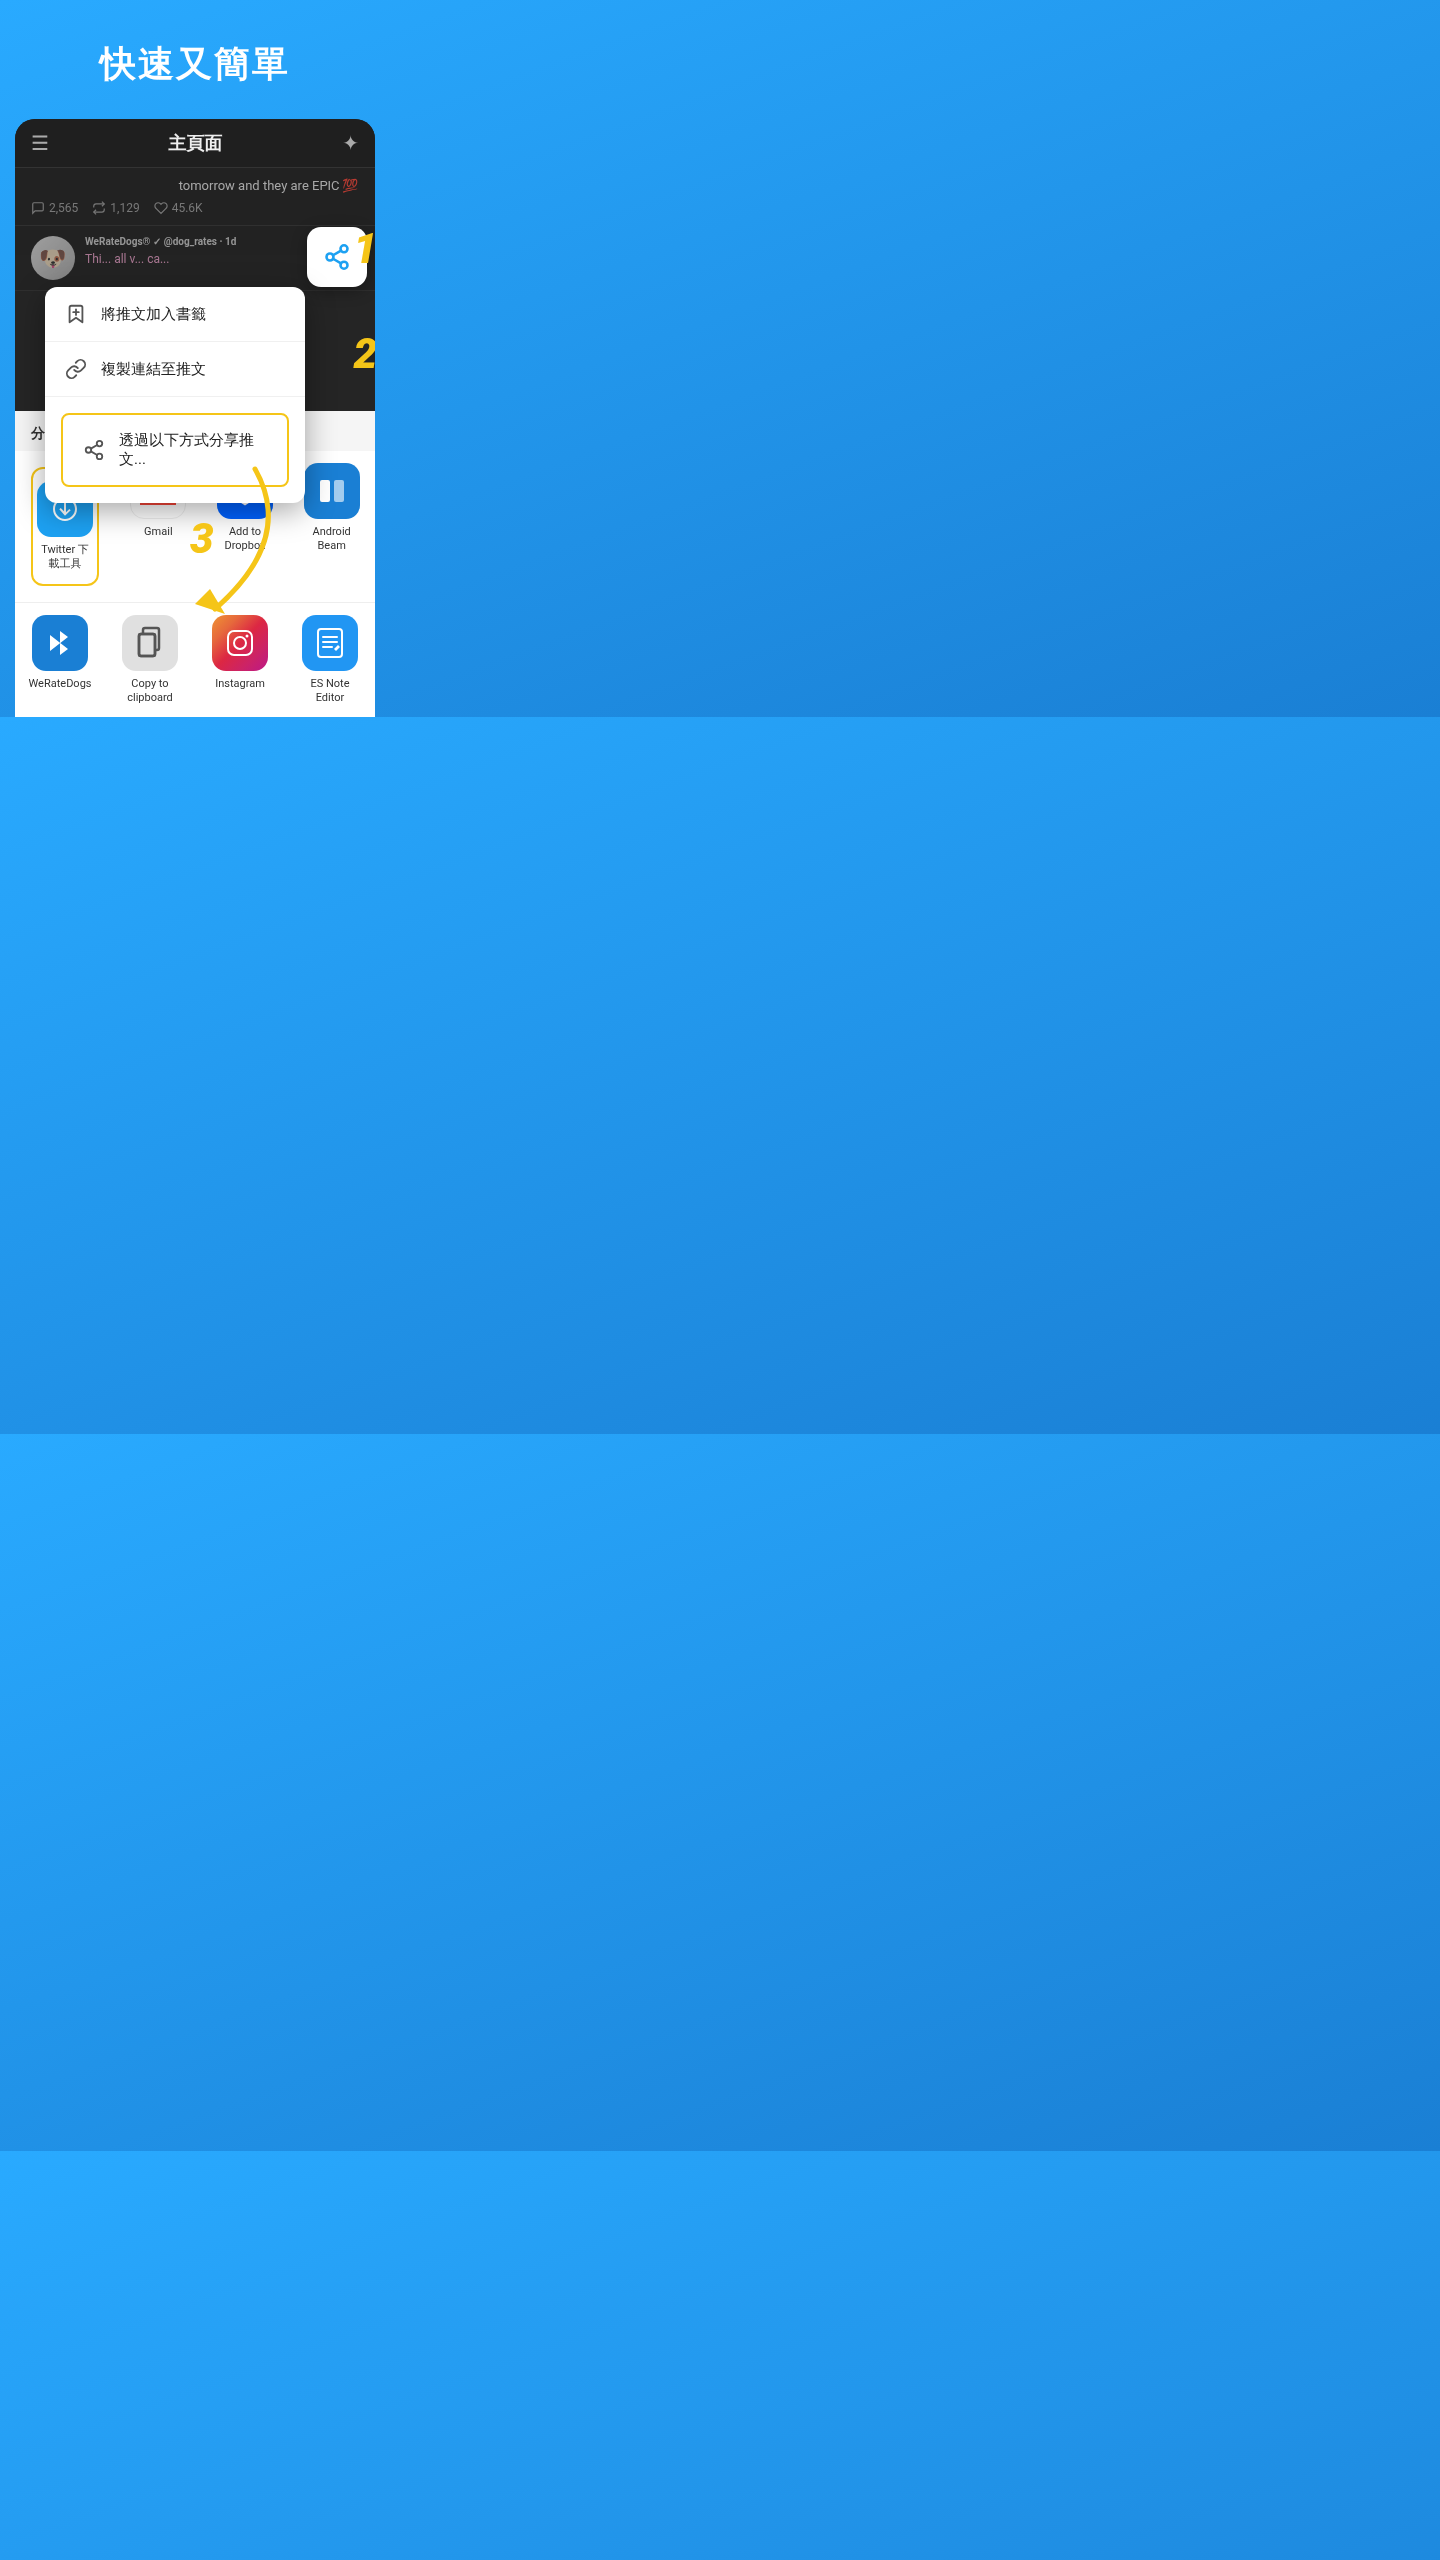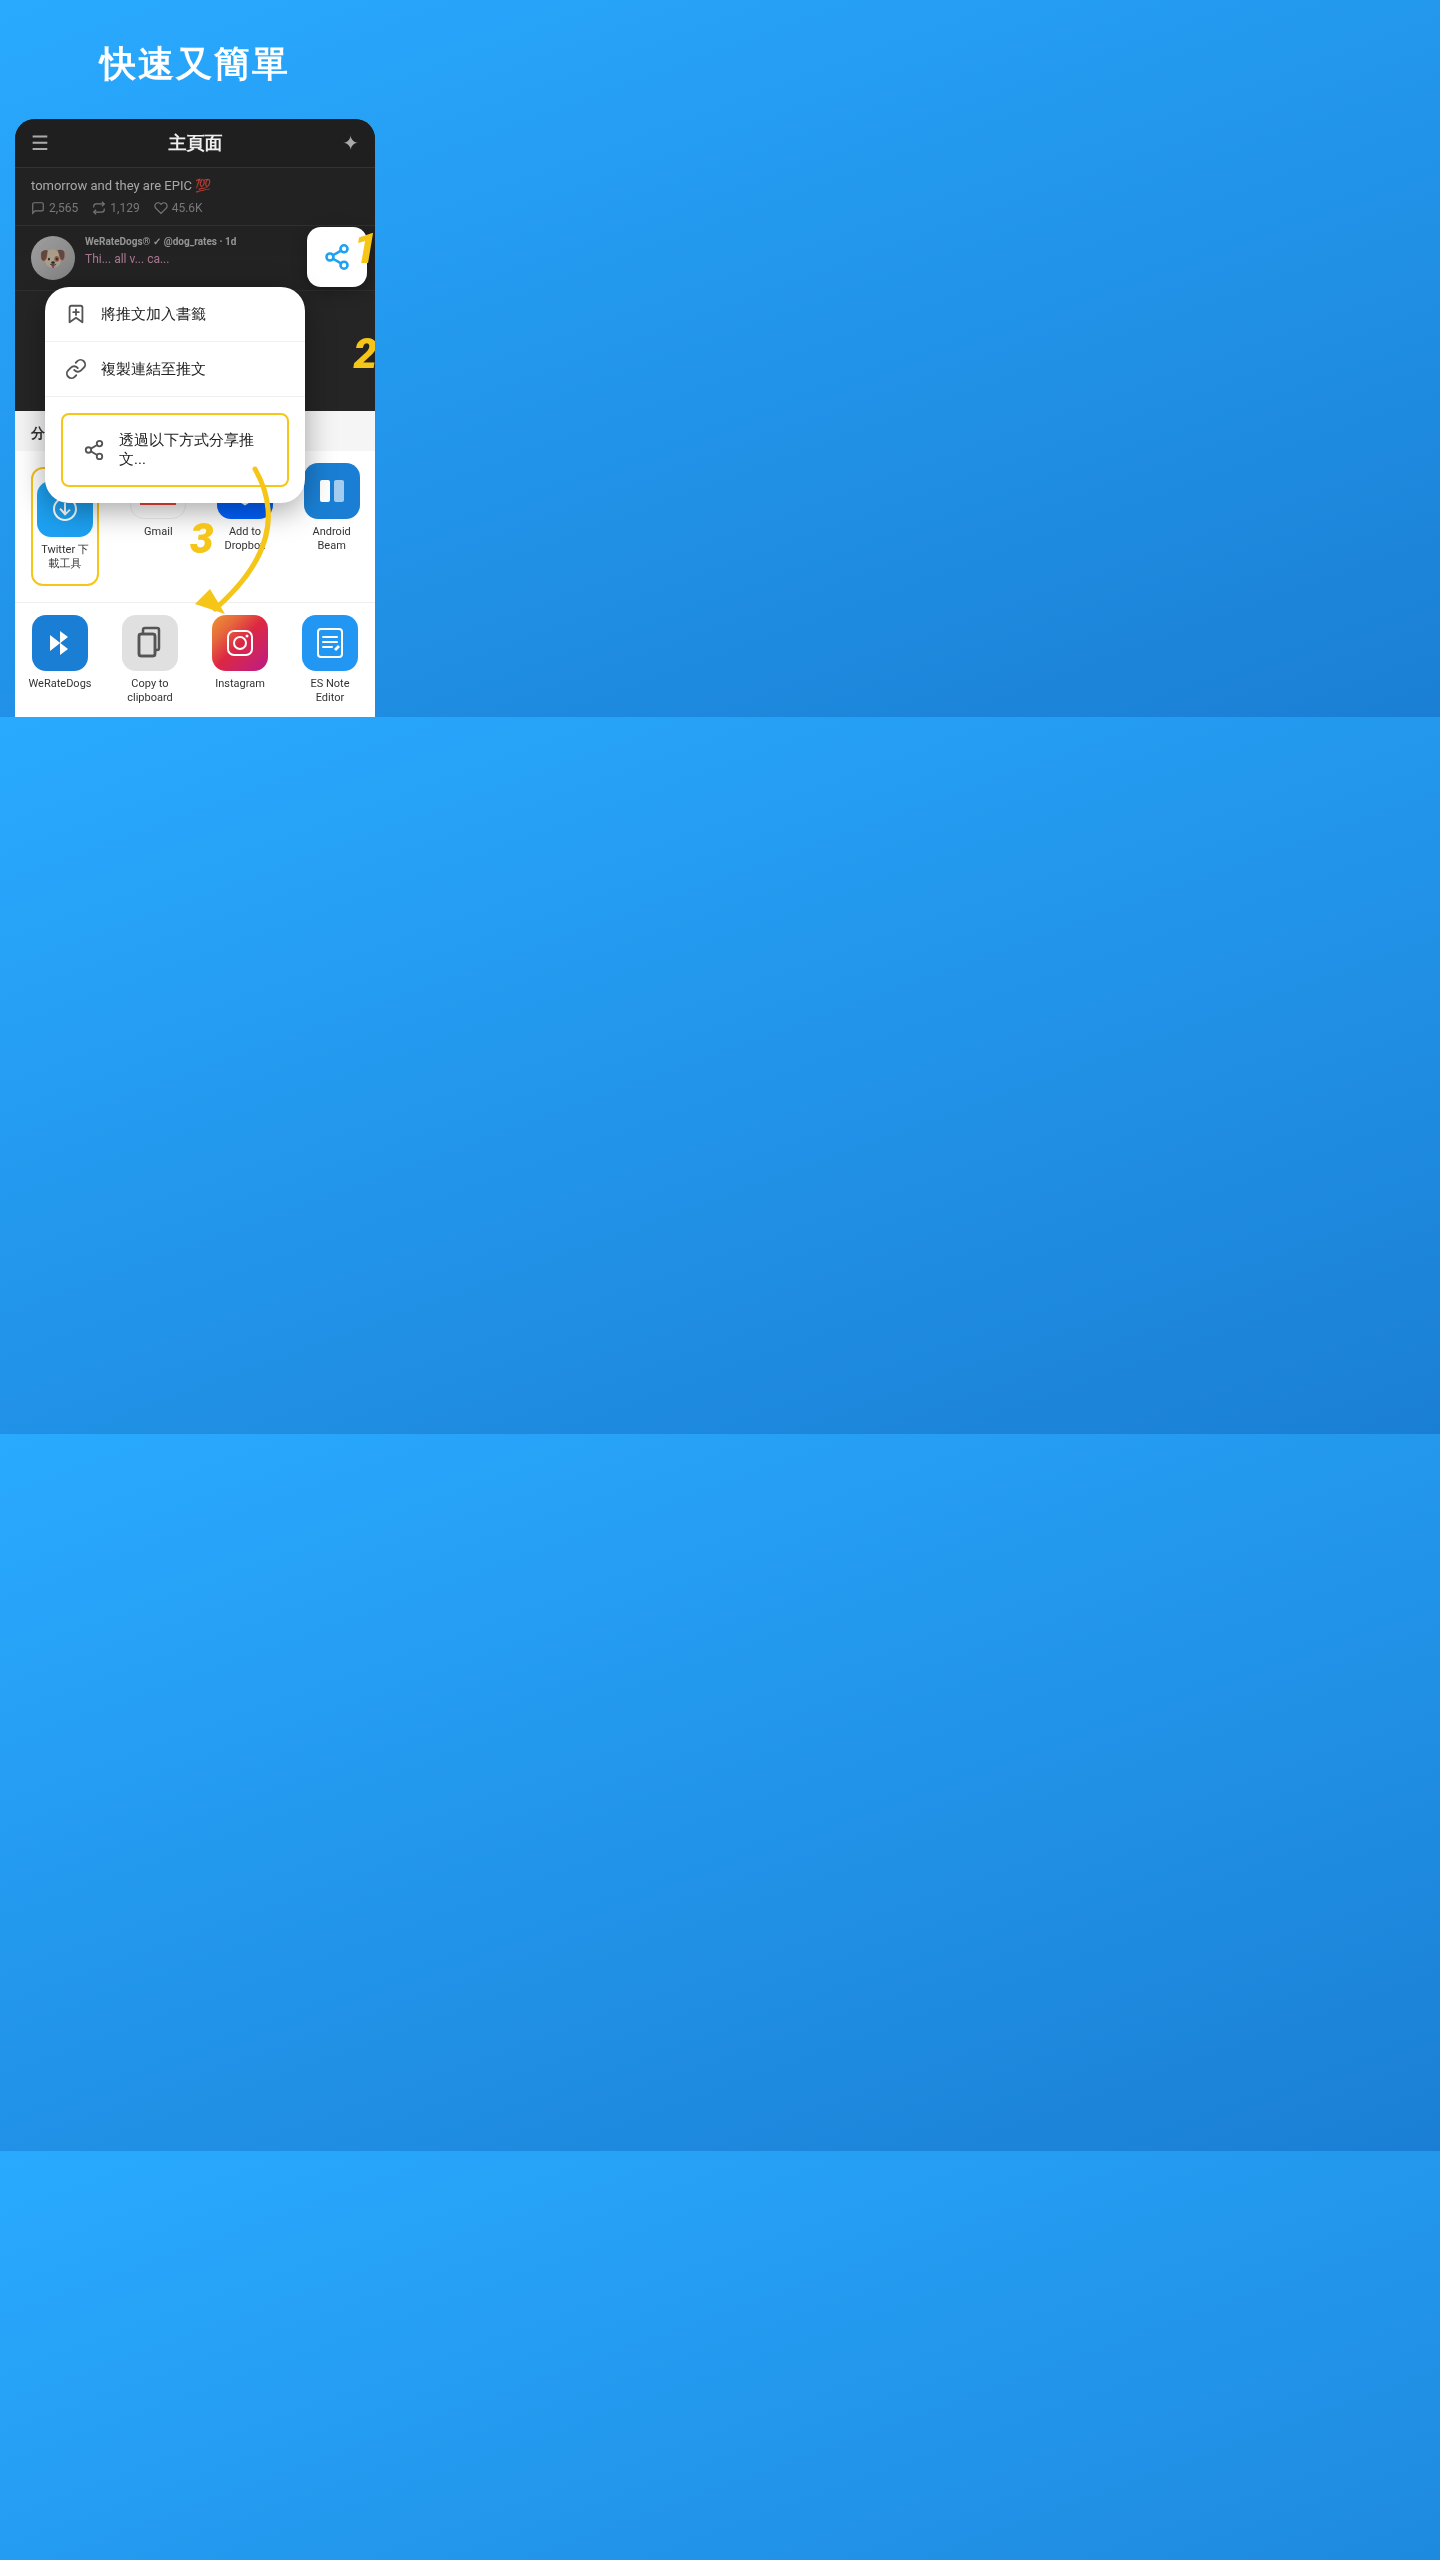--- a/index.html
+++ b/index.html
@@ -56,20 +56,21 @@
       color: #aaa;
       font-size: 20px;
     }
 
     
     .tweet-preview {
       background: #1f1f1f;
       padding: 10px 16px;
       border-bottom: 1px solid #333;
       opacity: 0.7;
+      text-align: right;
     }
     .tweet-text {
       color: #ddd;
       font-size: 13px;
       margin-bottom: 8px;
     }
     .tweet-stats {
       display: flex;
       gap: 14px;
       color: #999;
@@ -135,21 +136,21 @@
     .tweet-author { color: #ddd; font-size: 10px; font-weight: bold; }
     .tweet-body { color: #f9a8d4; font-size: 12px; margin-top: 4px; line-height: 1.4; }
 
     
     .dropdown-menu {
       position: absolute;
       top: 168px;
       left: 30px;
       right: 70px;
       background: #fff;
-      border-radius: 24px;
+      border-radius: 12px;
       overflow: hidden;
       box-shadow: 0 8px 30px rgba(0,0,0,0.35);
       z-index: 15;
     }
     .dropdown-menu::after {
       content: '';
       position: absolute;
       top: -10px;
       right: 38px;
       width: 0; height: 0;

